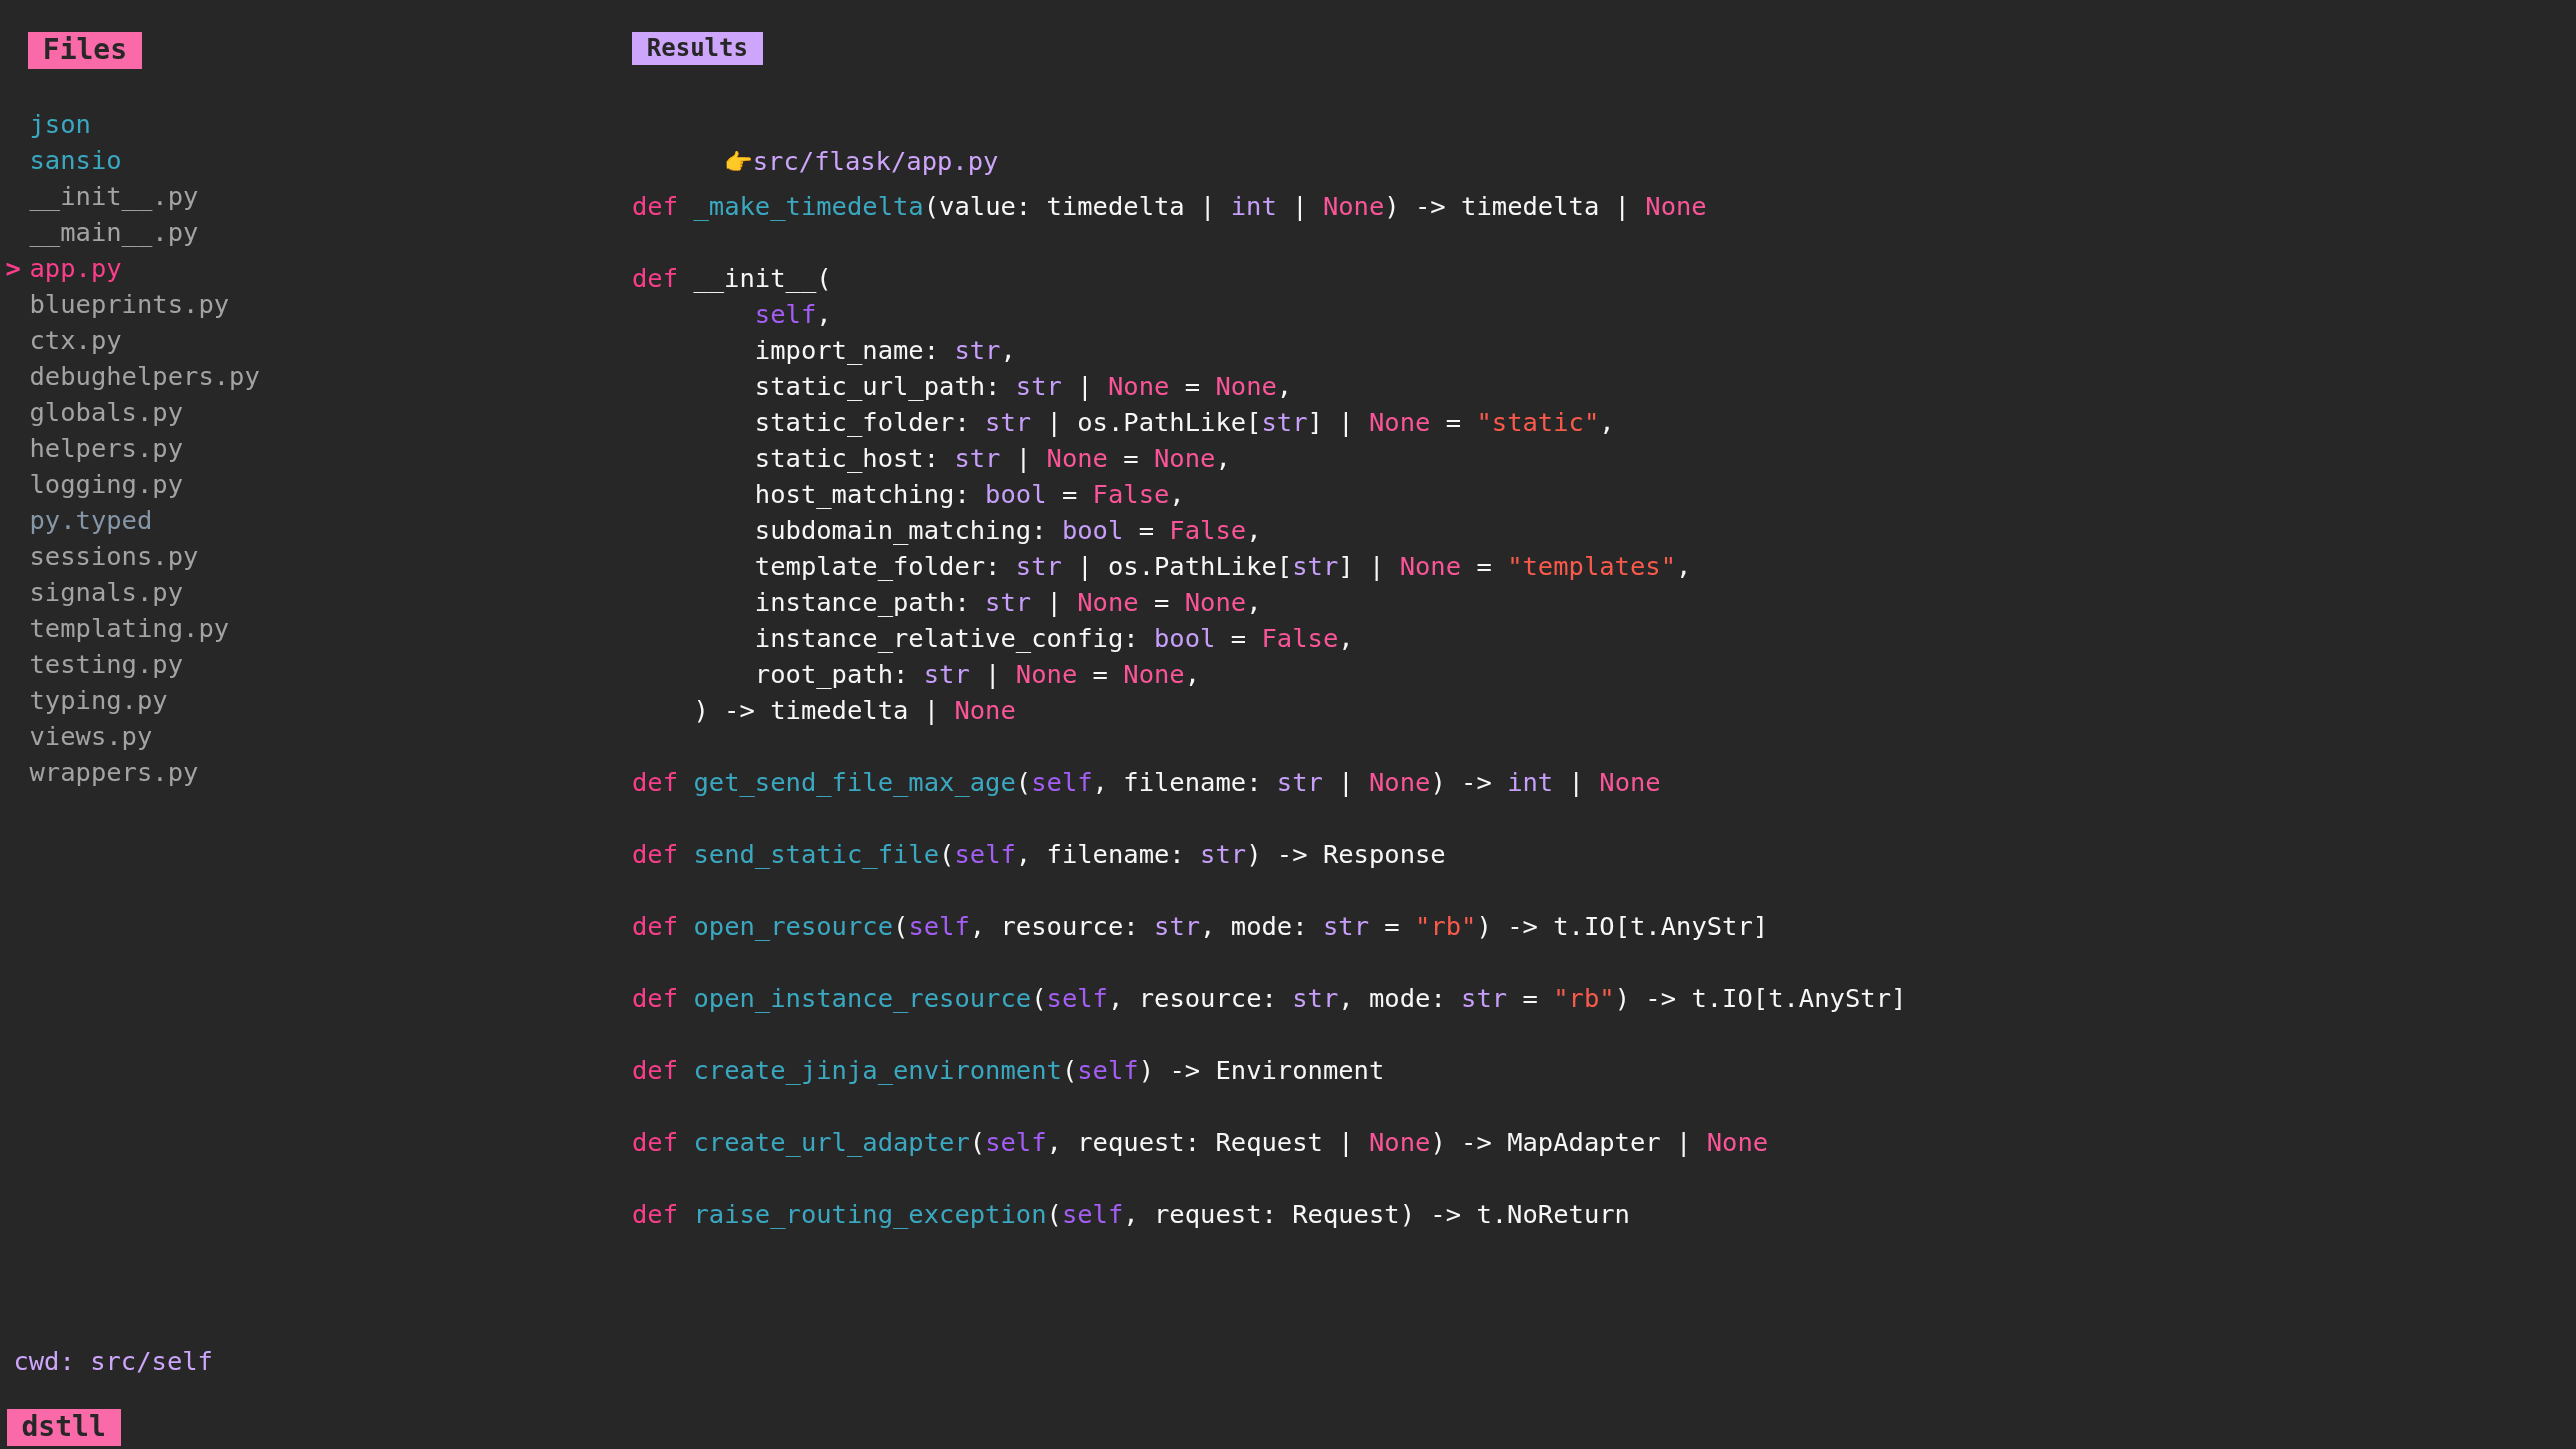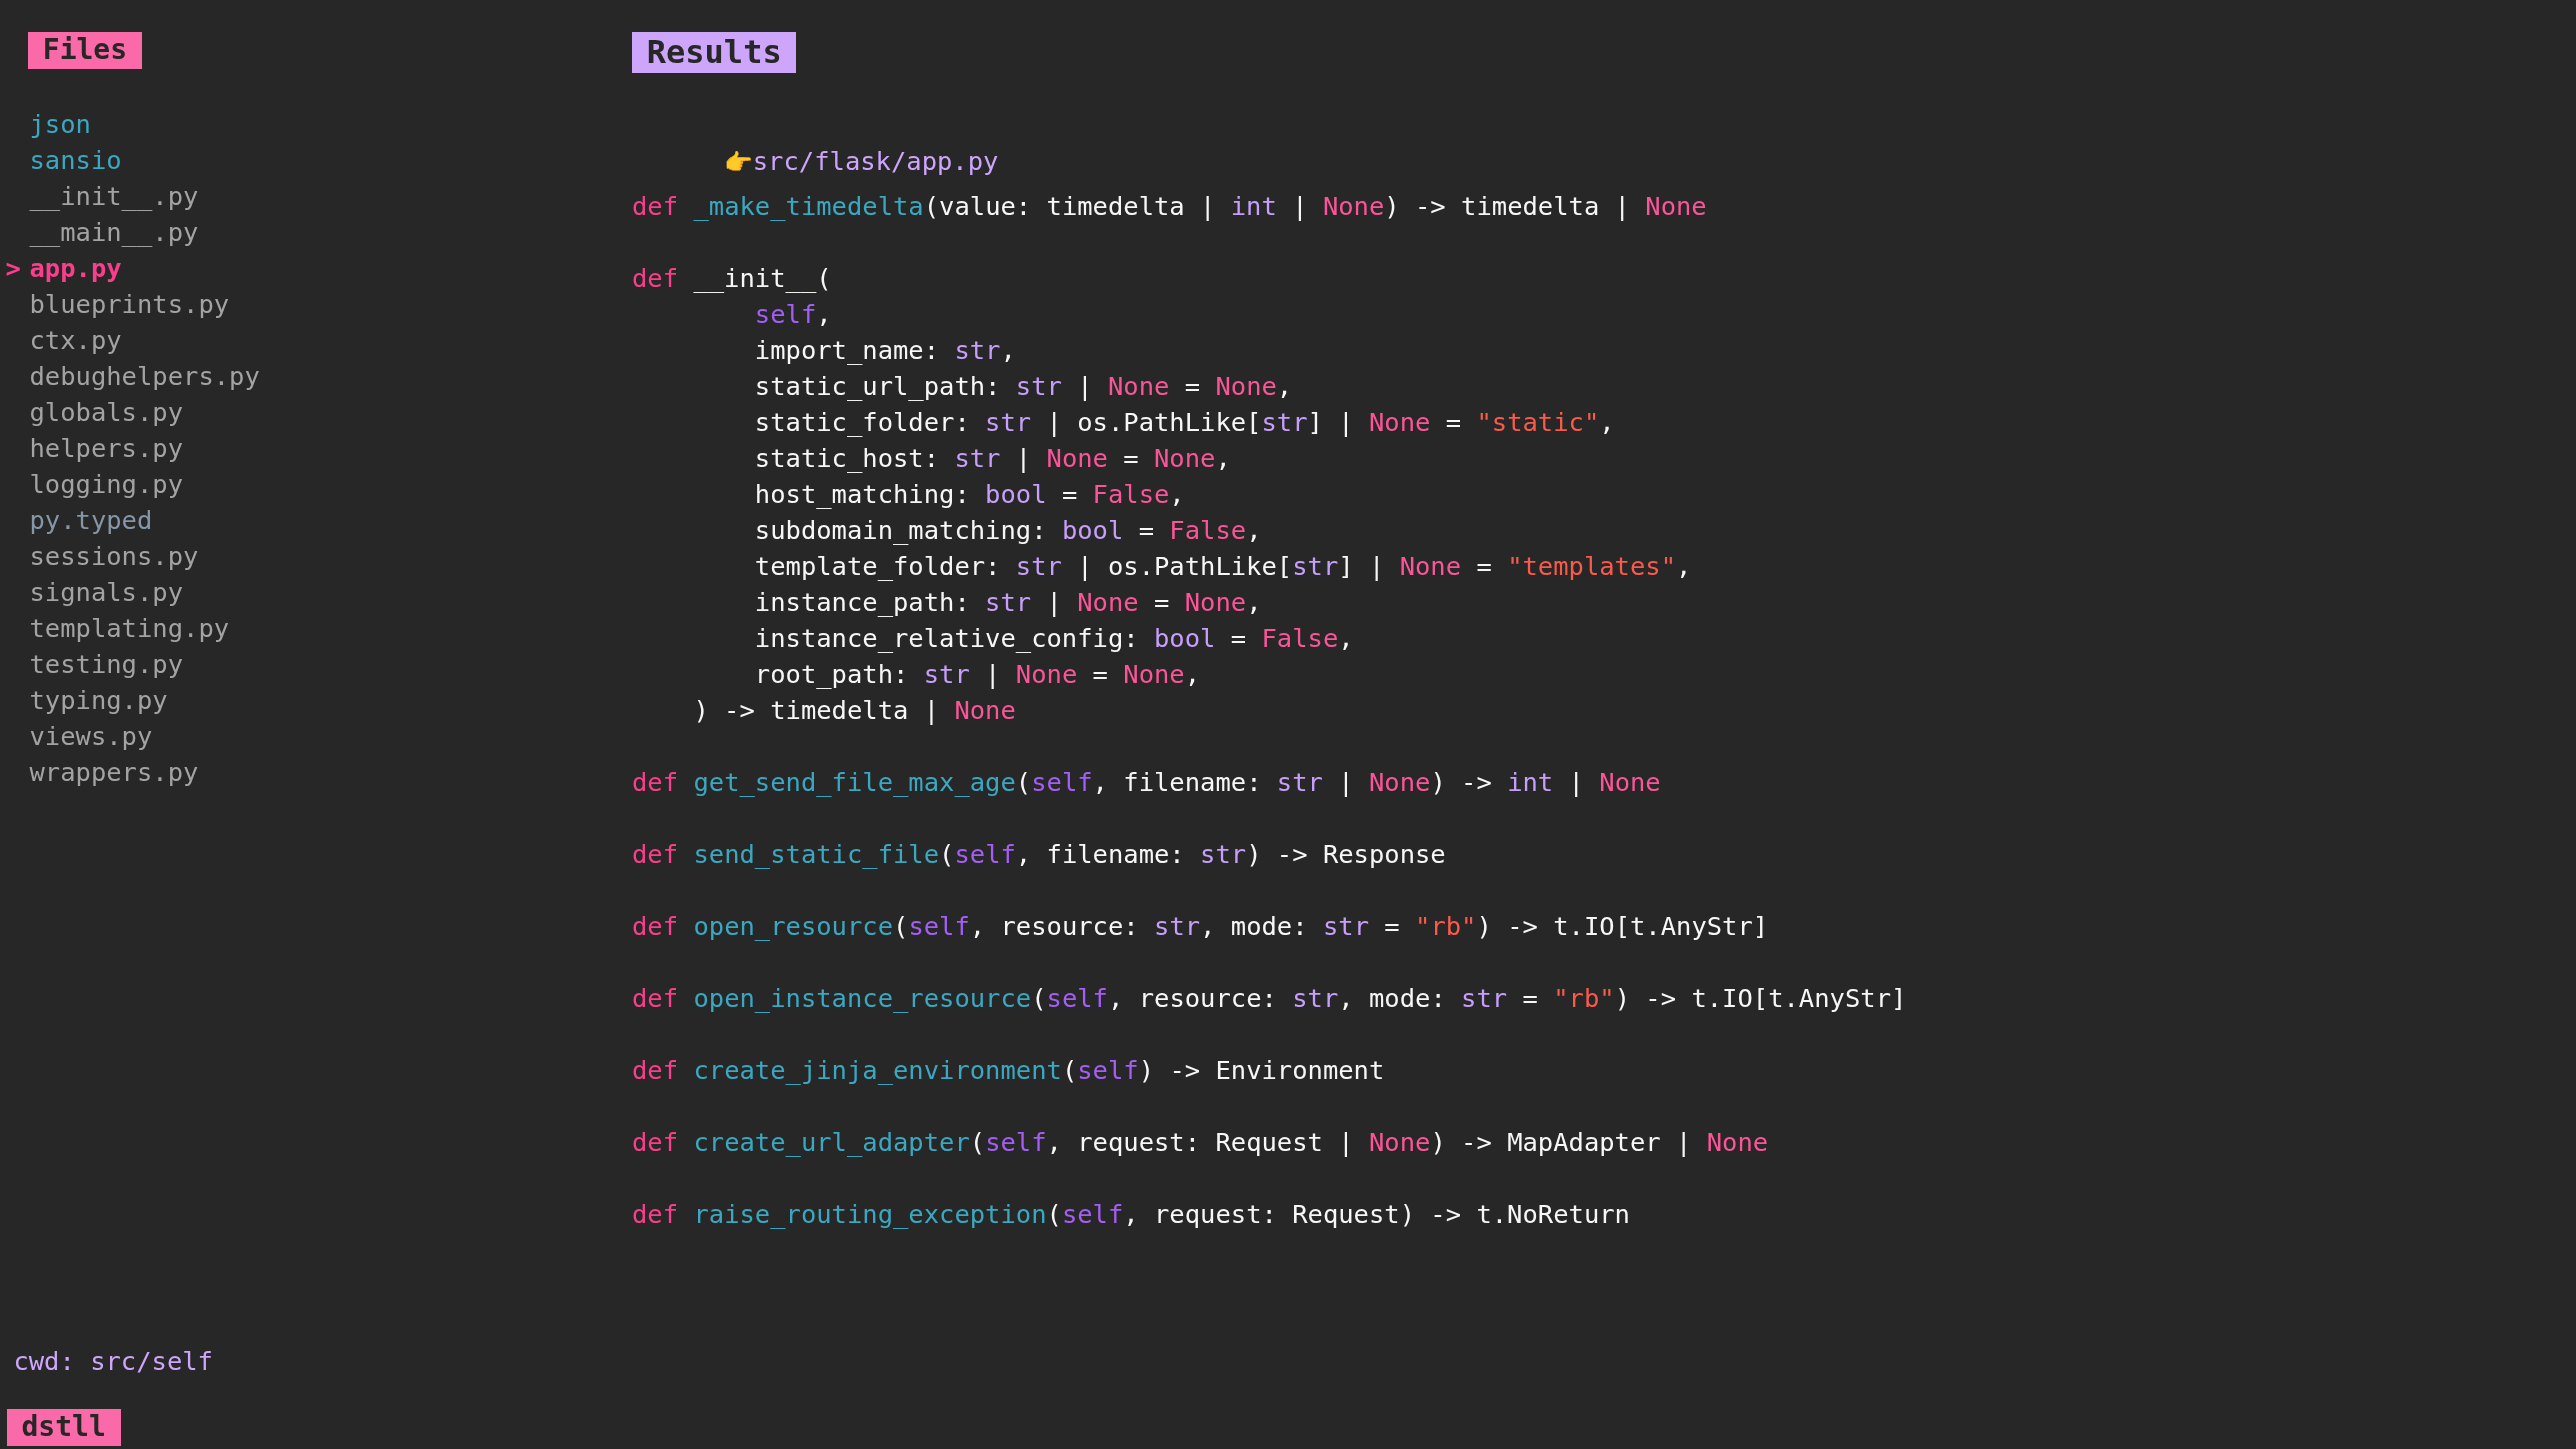--- a/index.html
+++ b/index.html
@@ -26,21 +26,21 @@
   
   .badge {
     display: inline-block;
     font-weight: bold;
     color: #272727;
     padding: 4px 14.8px 5.4px 14.8px;
     line-height: 1.0;
     letter-spacing: 0px;
   }
   .badge-files   { background: #fa69a8; font-size: 28px; }
-  .badge-results { background: #cda5fb; font-size: 32px; }
+  .badge-results { background: #cda5fb; font-size: 24px; }
   .badge-brand   { background: #fa69a8; font-size: 28px; }
 
   
   #files-panel {
     position: absolute;
     left: 0px; top: 0px;
     width: 604px;
   }
   #files-header {
     position: absolute;
@@ -62,21 +62,21 @@
   .file-row .marker {
     position: absolute;
     left: 5.4px; top: 0;
     width: 20px;
     color: #fa3e8b;
     font-weight: bold;
   }
   .f-dir      { color: #3aa8c1; }
   .f-file     { color: #a3a3a3; }
   .f-muted    { color: #8596a6; }
-  .f-selected { color: #fa3e8b; font-weight: bold; }
+  .f-selected { color: #fa3e8b; font-weight: normal; }
 
   
   #results-panel {
     position: absolute;
     left: 632px; top: 0px;
     width: 1944px;
   }
   #results-header {
     position: absolute;
     left: 0px; top: 32px;

